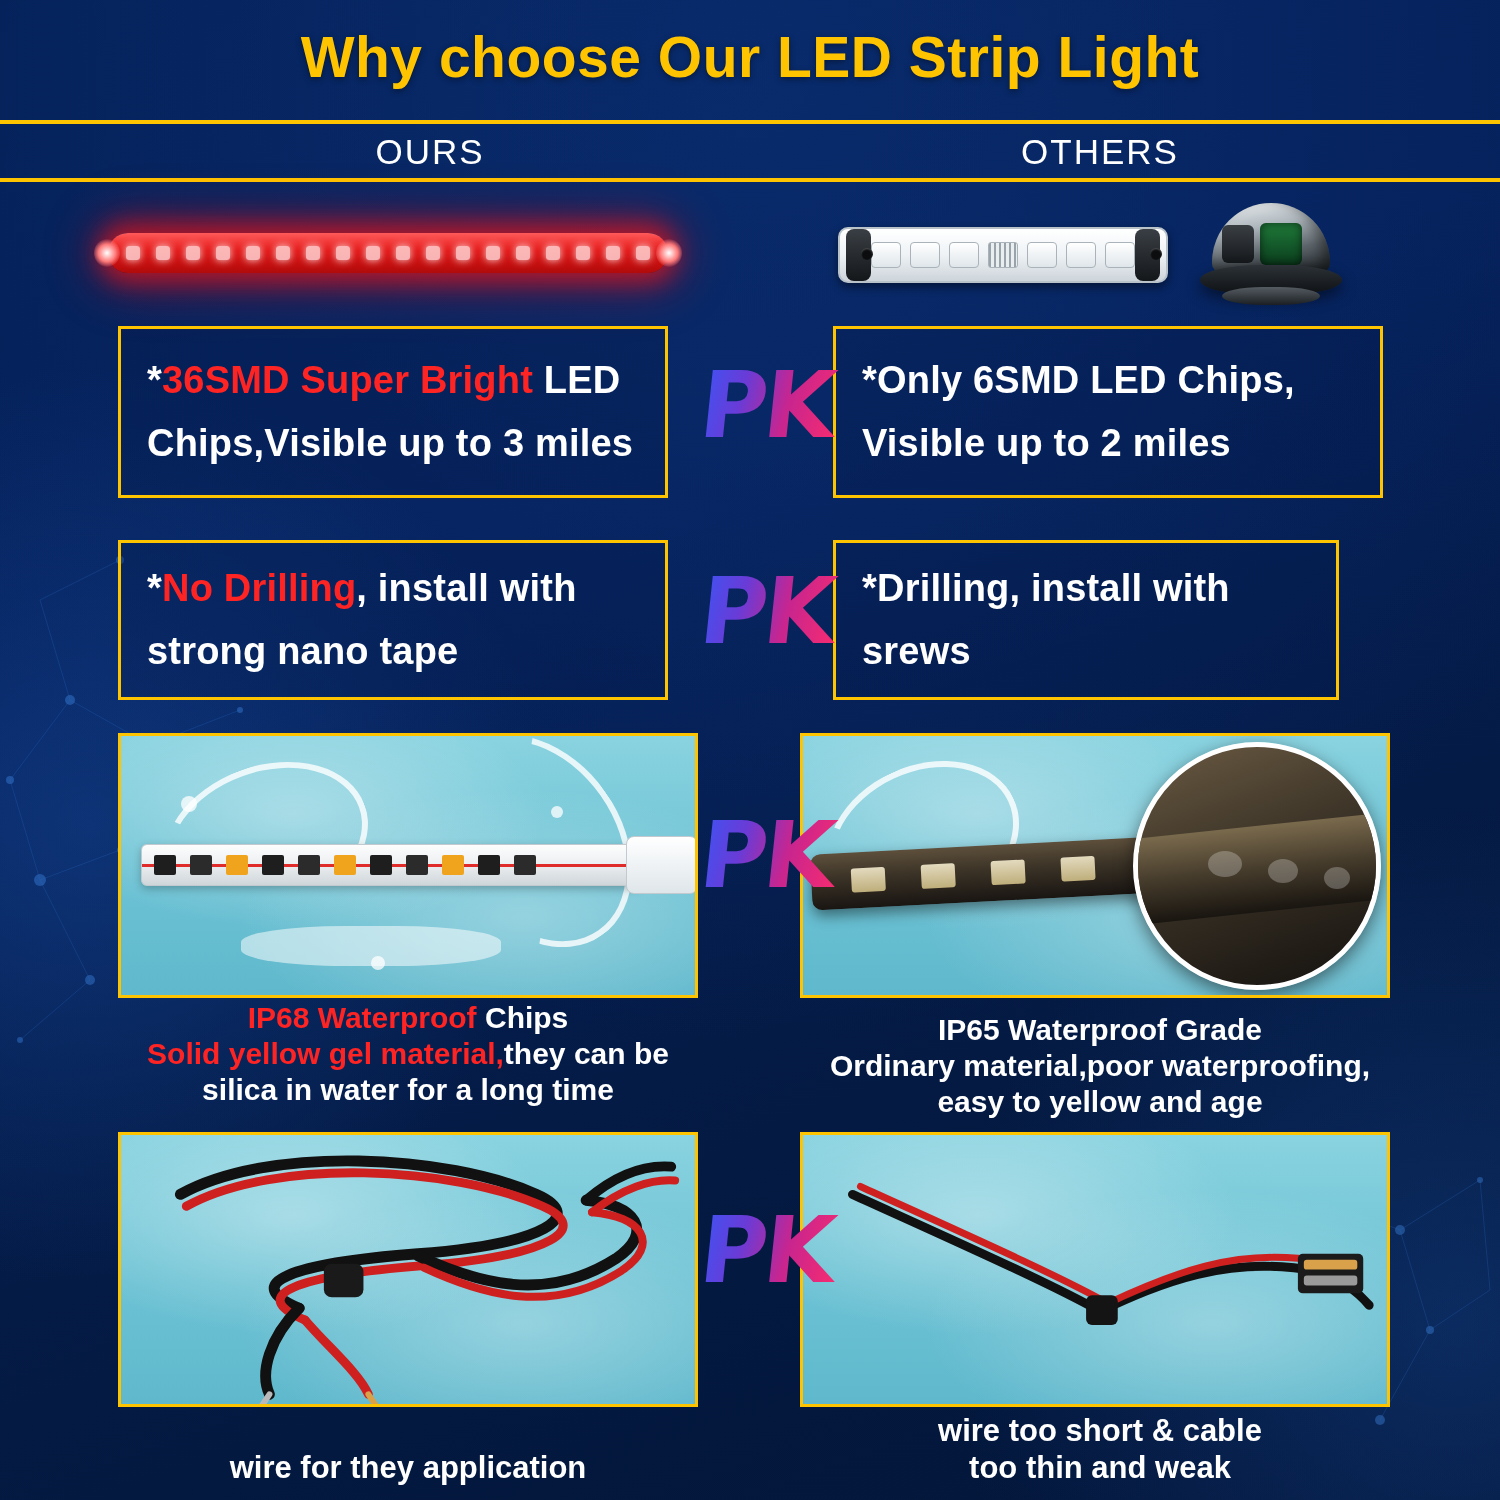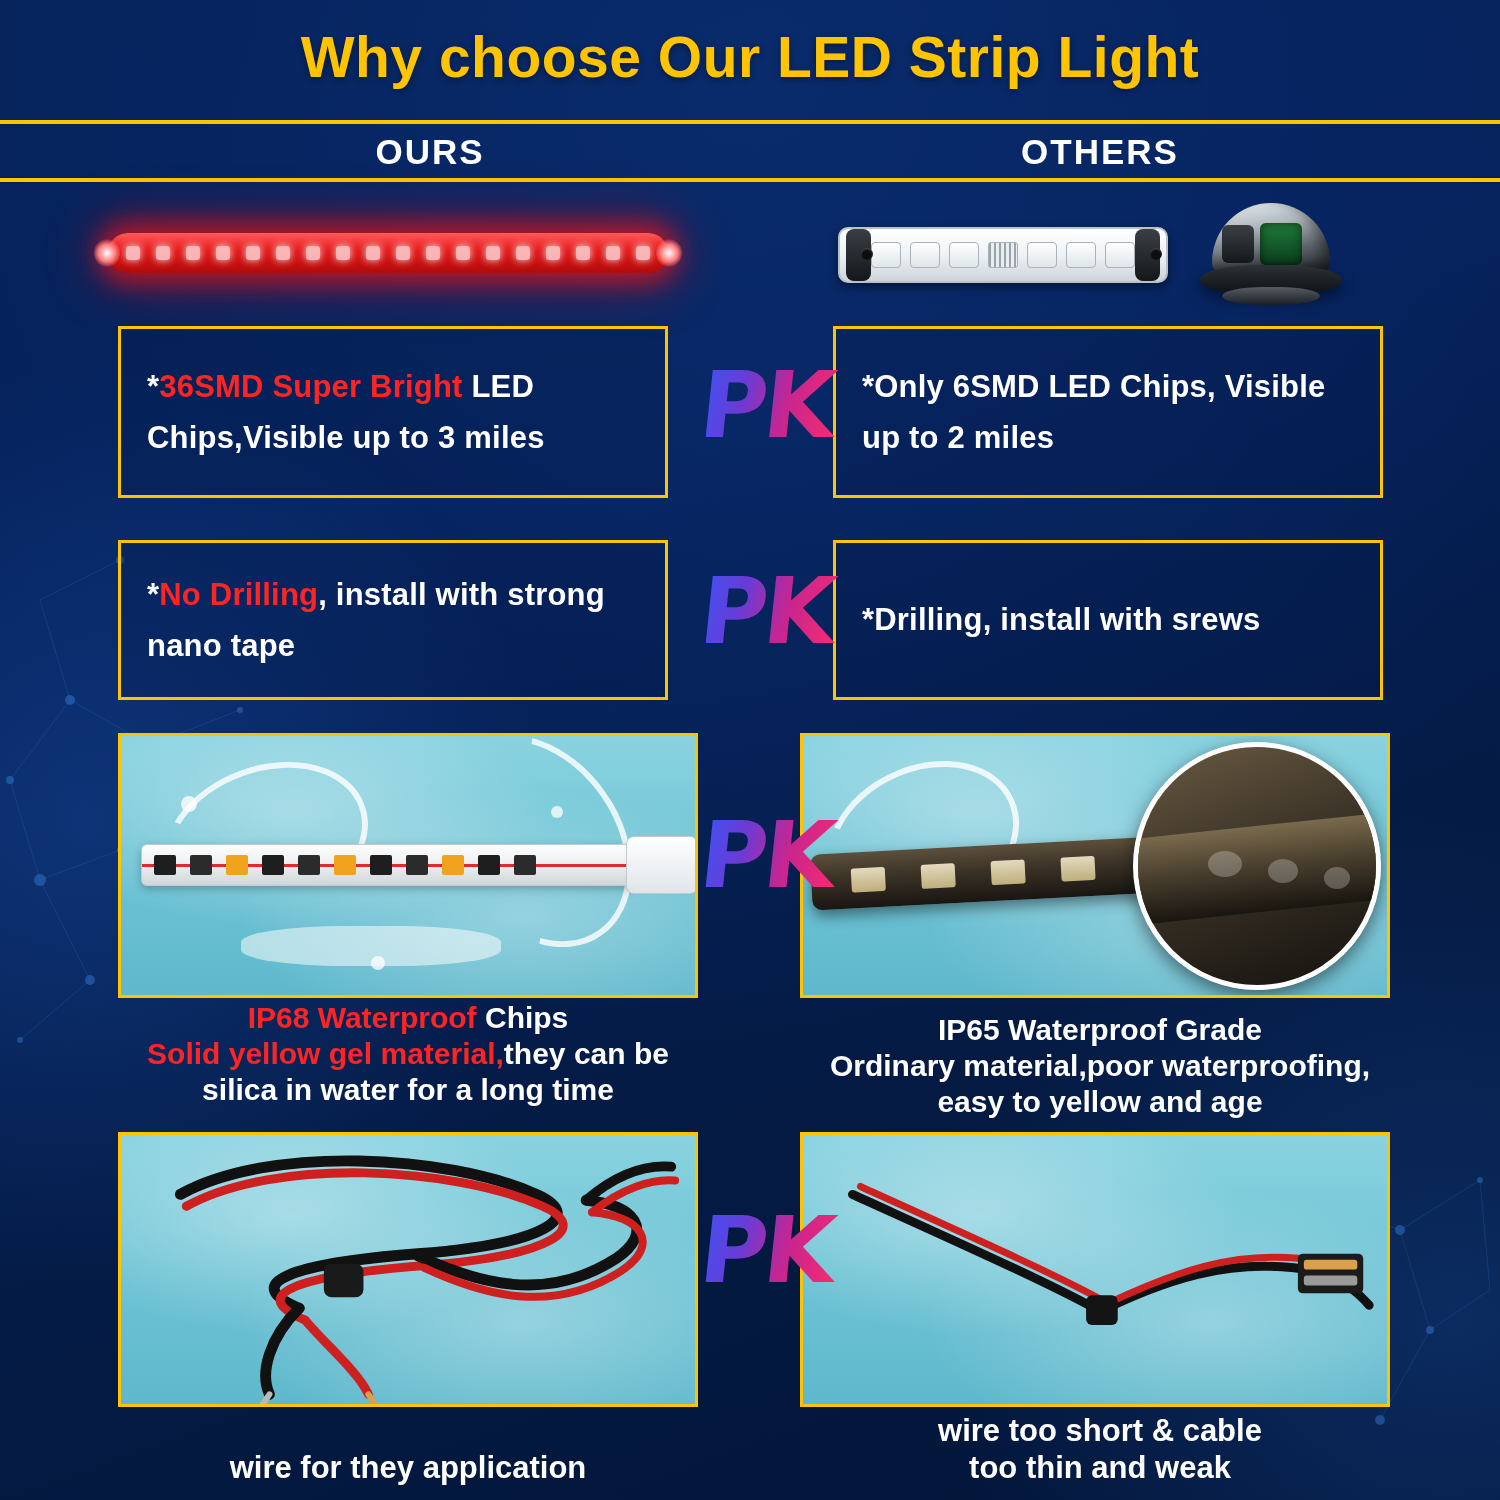--- a/index.html
+++ b/index.html
@@ -32,21 +32,21 @@
     letter-spacing: 0.5px;
     text-shadow: 0 2px 6px rgba(0,0,0,.4);
   }
   .colhead-bar {
     position: absolute; top: 120px; left: 0; width: 1500px; height: 62px;
     border-top: 4px solid #FFC400;
     border-bottom: 4px solid #FFC400;
   }
   .colhead {
     position: absolute; top: 126px; height: 52px;
-    color: #fff; font-size: 35px; font-weight: bold; letter-spacing: 2px;
+    color: #fff; font-size: 35px; font-weight: normal; letter-spacing: 2px;
     display: flex; align-items: center; justify-content: center;
   }
   .colhead.ours  { left: 120px;  width: 620px; }
   .colhead.other { left: 800px;  width: 600px; }
 
   
   .prodrow { position: absolute; top: 195px; left: 0; width: 1500px; height: 125px; }
 
   .redstrip {
     position: absolute; left: 108px; top: 38px; width: 560px; height: 40px;
@@ -131,32 +131,32 @@
   
   .box {
     position: absolute;
     border: 3px solid #FFC400;
     background: rgba(4,24,66,0.25);
     display: flex; align-items: center;
     padding: 0 26px;
   }
   .box .txt {
     color: #ffffff;
-    font-size: 31px;
+    font-size: 38px;
     font-weight: bold;
     line-height: 1.65;
     letter-spacing: .2px;
   }
   .box .txt .hl { color: #ff2424; }
   .box .txt .star { color: #ffffff; }
 
   .box.r1l { left: 118px; top: 326px;  width: 550px;  height: 172px; }
   .box.r1r { left: 833px; top: 326px;  width: 550px;  height: 172px; }
   .box.r2l { left: 118px; top: 540px;  width: 550px;  height: 160px; }
-  .box.r2r { left: 833px; top: 540px;  width: 550px;  height: 160px; }
+  .box.r2r { left: 833px; top: 540px;  width: 506px;  height: 160px; }
 
   
   .pk {
     position: absolute;
     width: 160px; height: 110px;
     font-size: 92px; font-weight: bold;
     font-family: "DejaVu Sans", sans-serif;
     letter-spacing: -4px;
     display:flex; align-items:center; justify-content:center;
     background: linear-gradient(100deg, #2e5cff 0%, #6a3bd6 35%, #c8258f 62%, #ff2d6a 100%);

